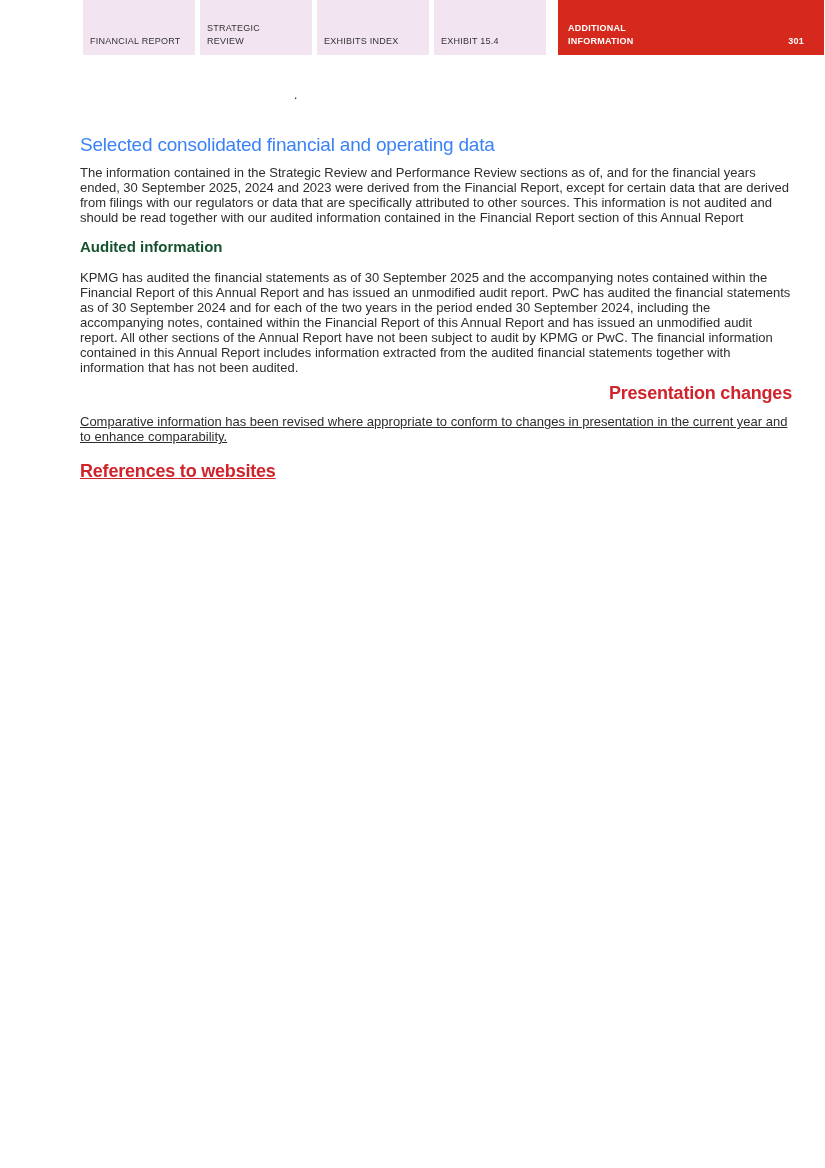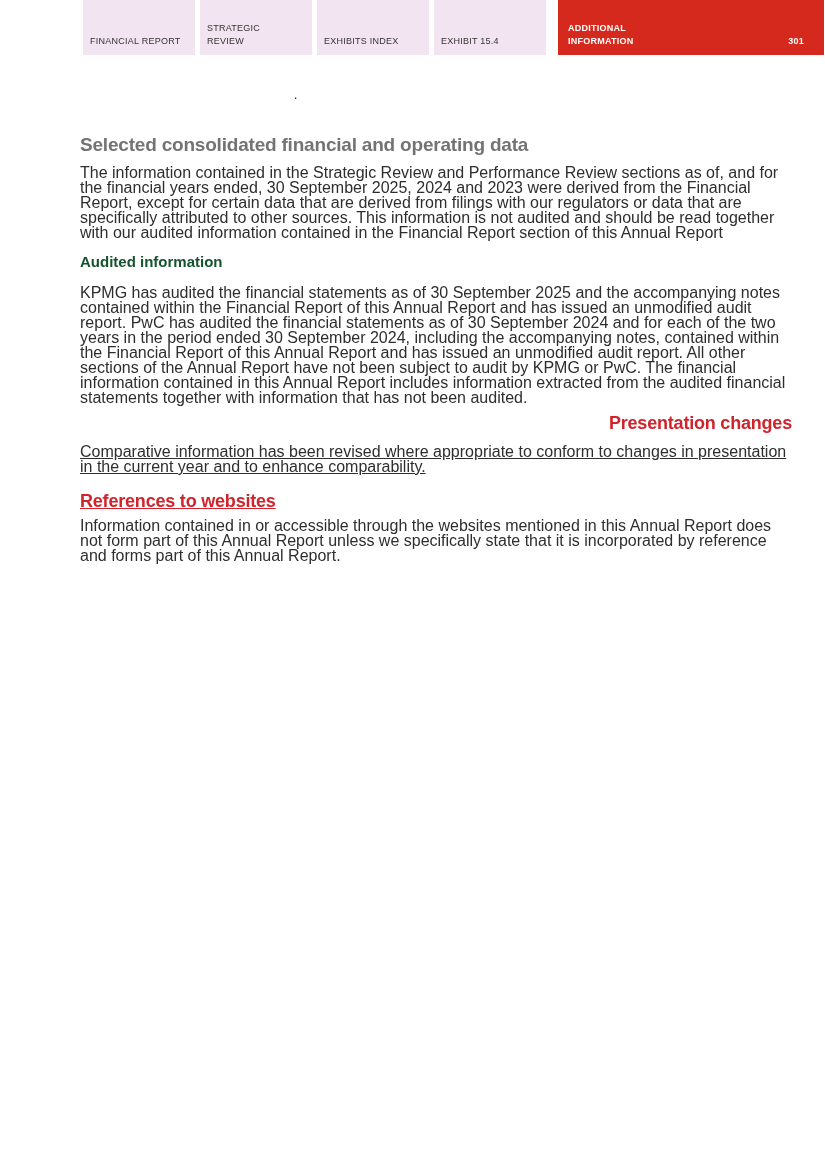--- a/index.html
+++ b/index.html
@@ -66,40 +66,40 @@
     left: 80px;
     top: 0;
     width: 712px;
     color: #2e2e2e;
   }
   .content h1 {
     margin: 132px 0 0 0;
     font-size: 19px;
     line-height: 25px;
     letter-spacing: -0.2px;
-    font-weight: bold;
-    color: #737373;
+    font-weight: normal;
+    color: #3b82f6;
   }
   .content h2 {
     font-size: 18px;
     line-height: 23px;
     letter-spacing: -0.2px;
     font-weight: bold;
     color: #d0232b;
     margin: 0;
   }
   .content h3 {
     font-size: 15px;
     line-height: 15px;
     font-weight: bold;
     color: #14532d;
     margin: 14px 0 0 0;
   }
   .content p {
-    font-size: 16px;
+    font-size: 13px;
     line-height: 15px;
     margin: 0;
   }
   .p-intro { margin-top: 8px !important; }
   .p-kpmg  { margin-top: 16px !important; }
   .h2-presentation { margin-top: 7px !important; text-align: right; }
   .p-presentation  { margin-top: 9px !important; text-decoration: underline; }
   .h2-references   { margin-top: 16px !important; text-decoration: underline; }
   .p-references    { margin-top: 5px !important; }
 </style>
@@ -131,14 +131,13 @@
   <h1>Selected consolidated financial and operating data</h1>
   <p class="p-intro">The information contained in the Strategic Review and Performance Review sections as of, and for the financial years ended, 30 September 2025, 2024 and 2023 were derived from the Financial Report, except for certain data that are derived from filings with our regulators or data that are specifically attributed to other sources. This information is not audited and should be read together with our audited information contained in the Financial Report section of this Annual Report</p>
 
   <h3>Audited information</h3>
   <p class="p-kpmg">KPMG has audited the financial statements as of 30 September 2025 and the accompanying notes contained within the Financial Report of this Annual Report and has issued an unmodified audit report. PwC has audited the financial statements as of 30 September 2024 and for each of the two years in the period ended 30 September 2024, including the accompanying notes, contained within the Financial Report of this Annual Report and has issued an unmodified audit report. All other sections of the Annual Report have not been subject to audit by KPMG or PwC. The financial information contained in this Annual Report includes information extracted from the audited financial statements together with information that has not been audited.</p>
 
   <h2 class="h2-presentation">Presentation changes</h2>
   <p class="p-presentation">Comparative information has been revised where appropriate to conform to changes in presentation in the current year and to enhance comparability.</p>
 
   <h2 class="h2-references">References to websites</h2>
-  <p class="p-references">Information contained in or accessible through the websites mentioned in this Annual Report does not form part of this Annual Report unless we specifically state that it is incorporated by reference and forms part of this Annual Report.</p>
 </main>
 
 </body></html>

